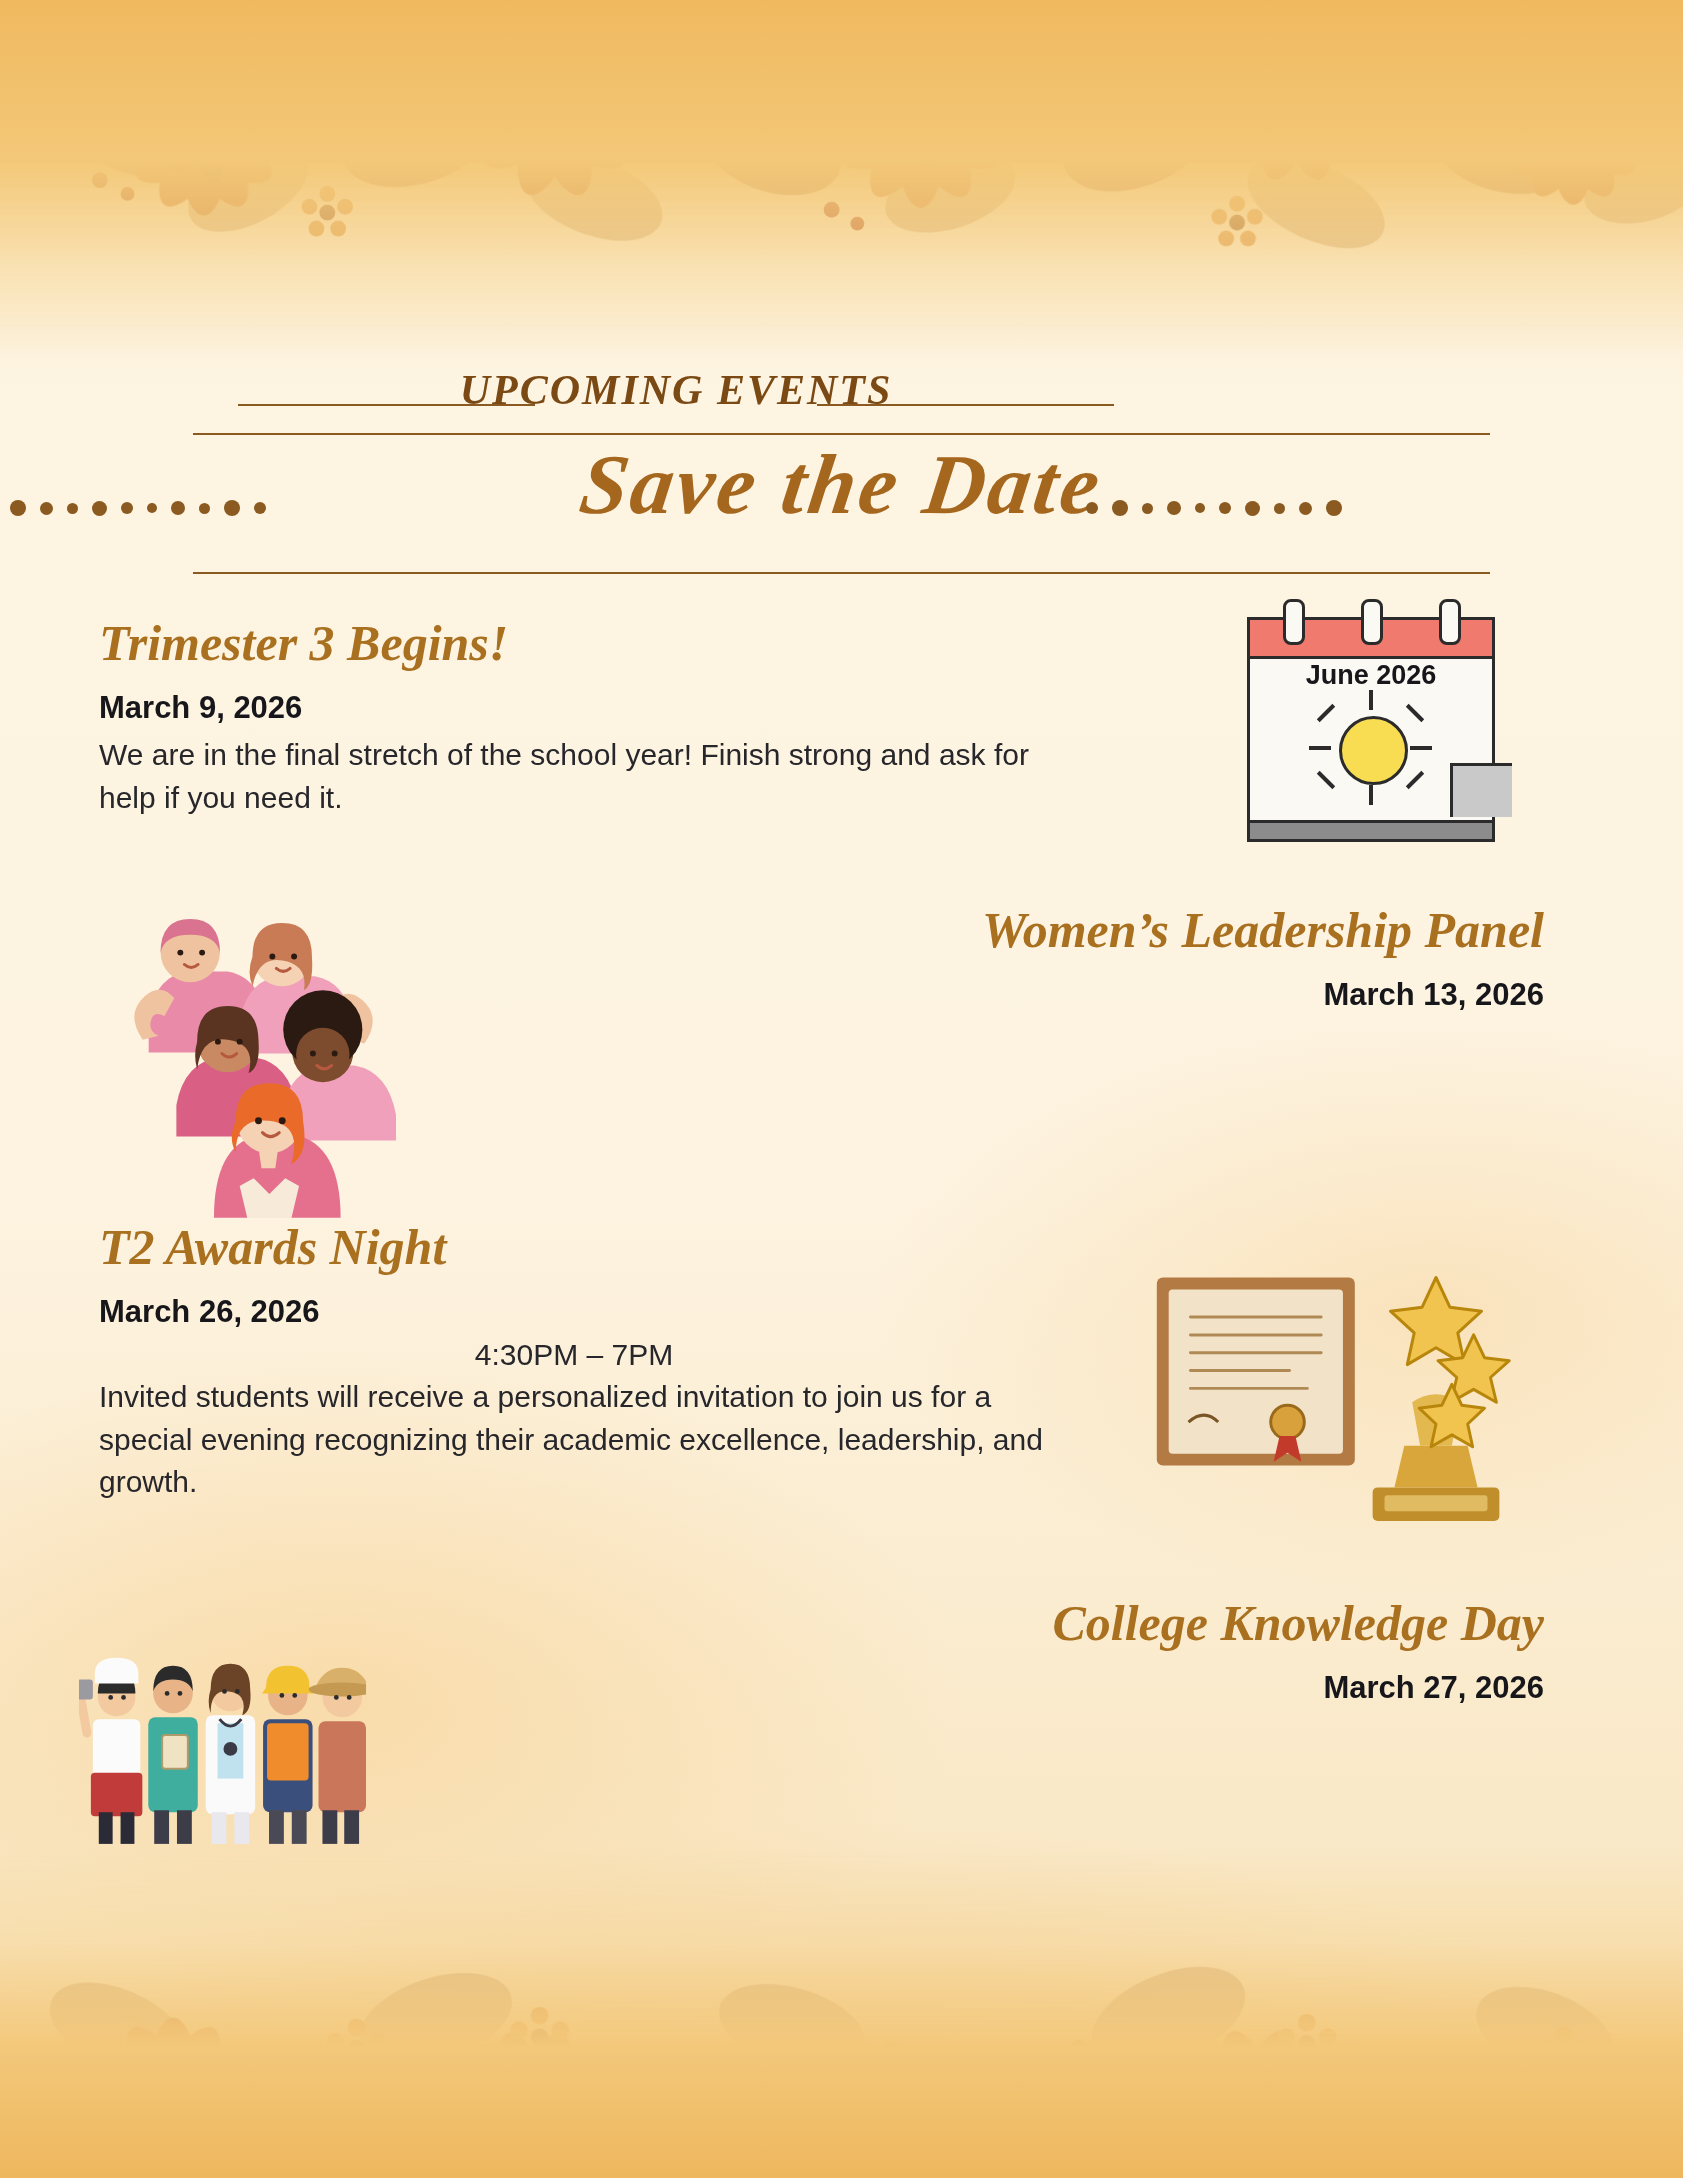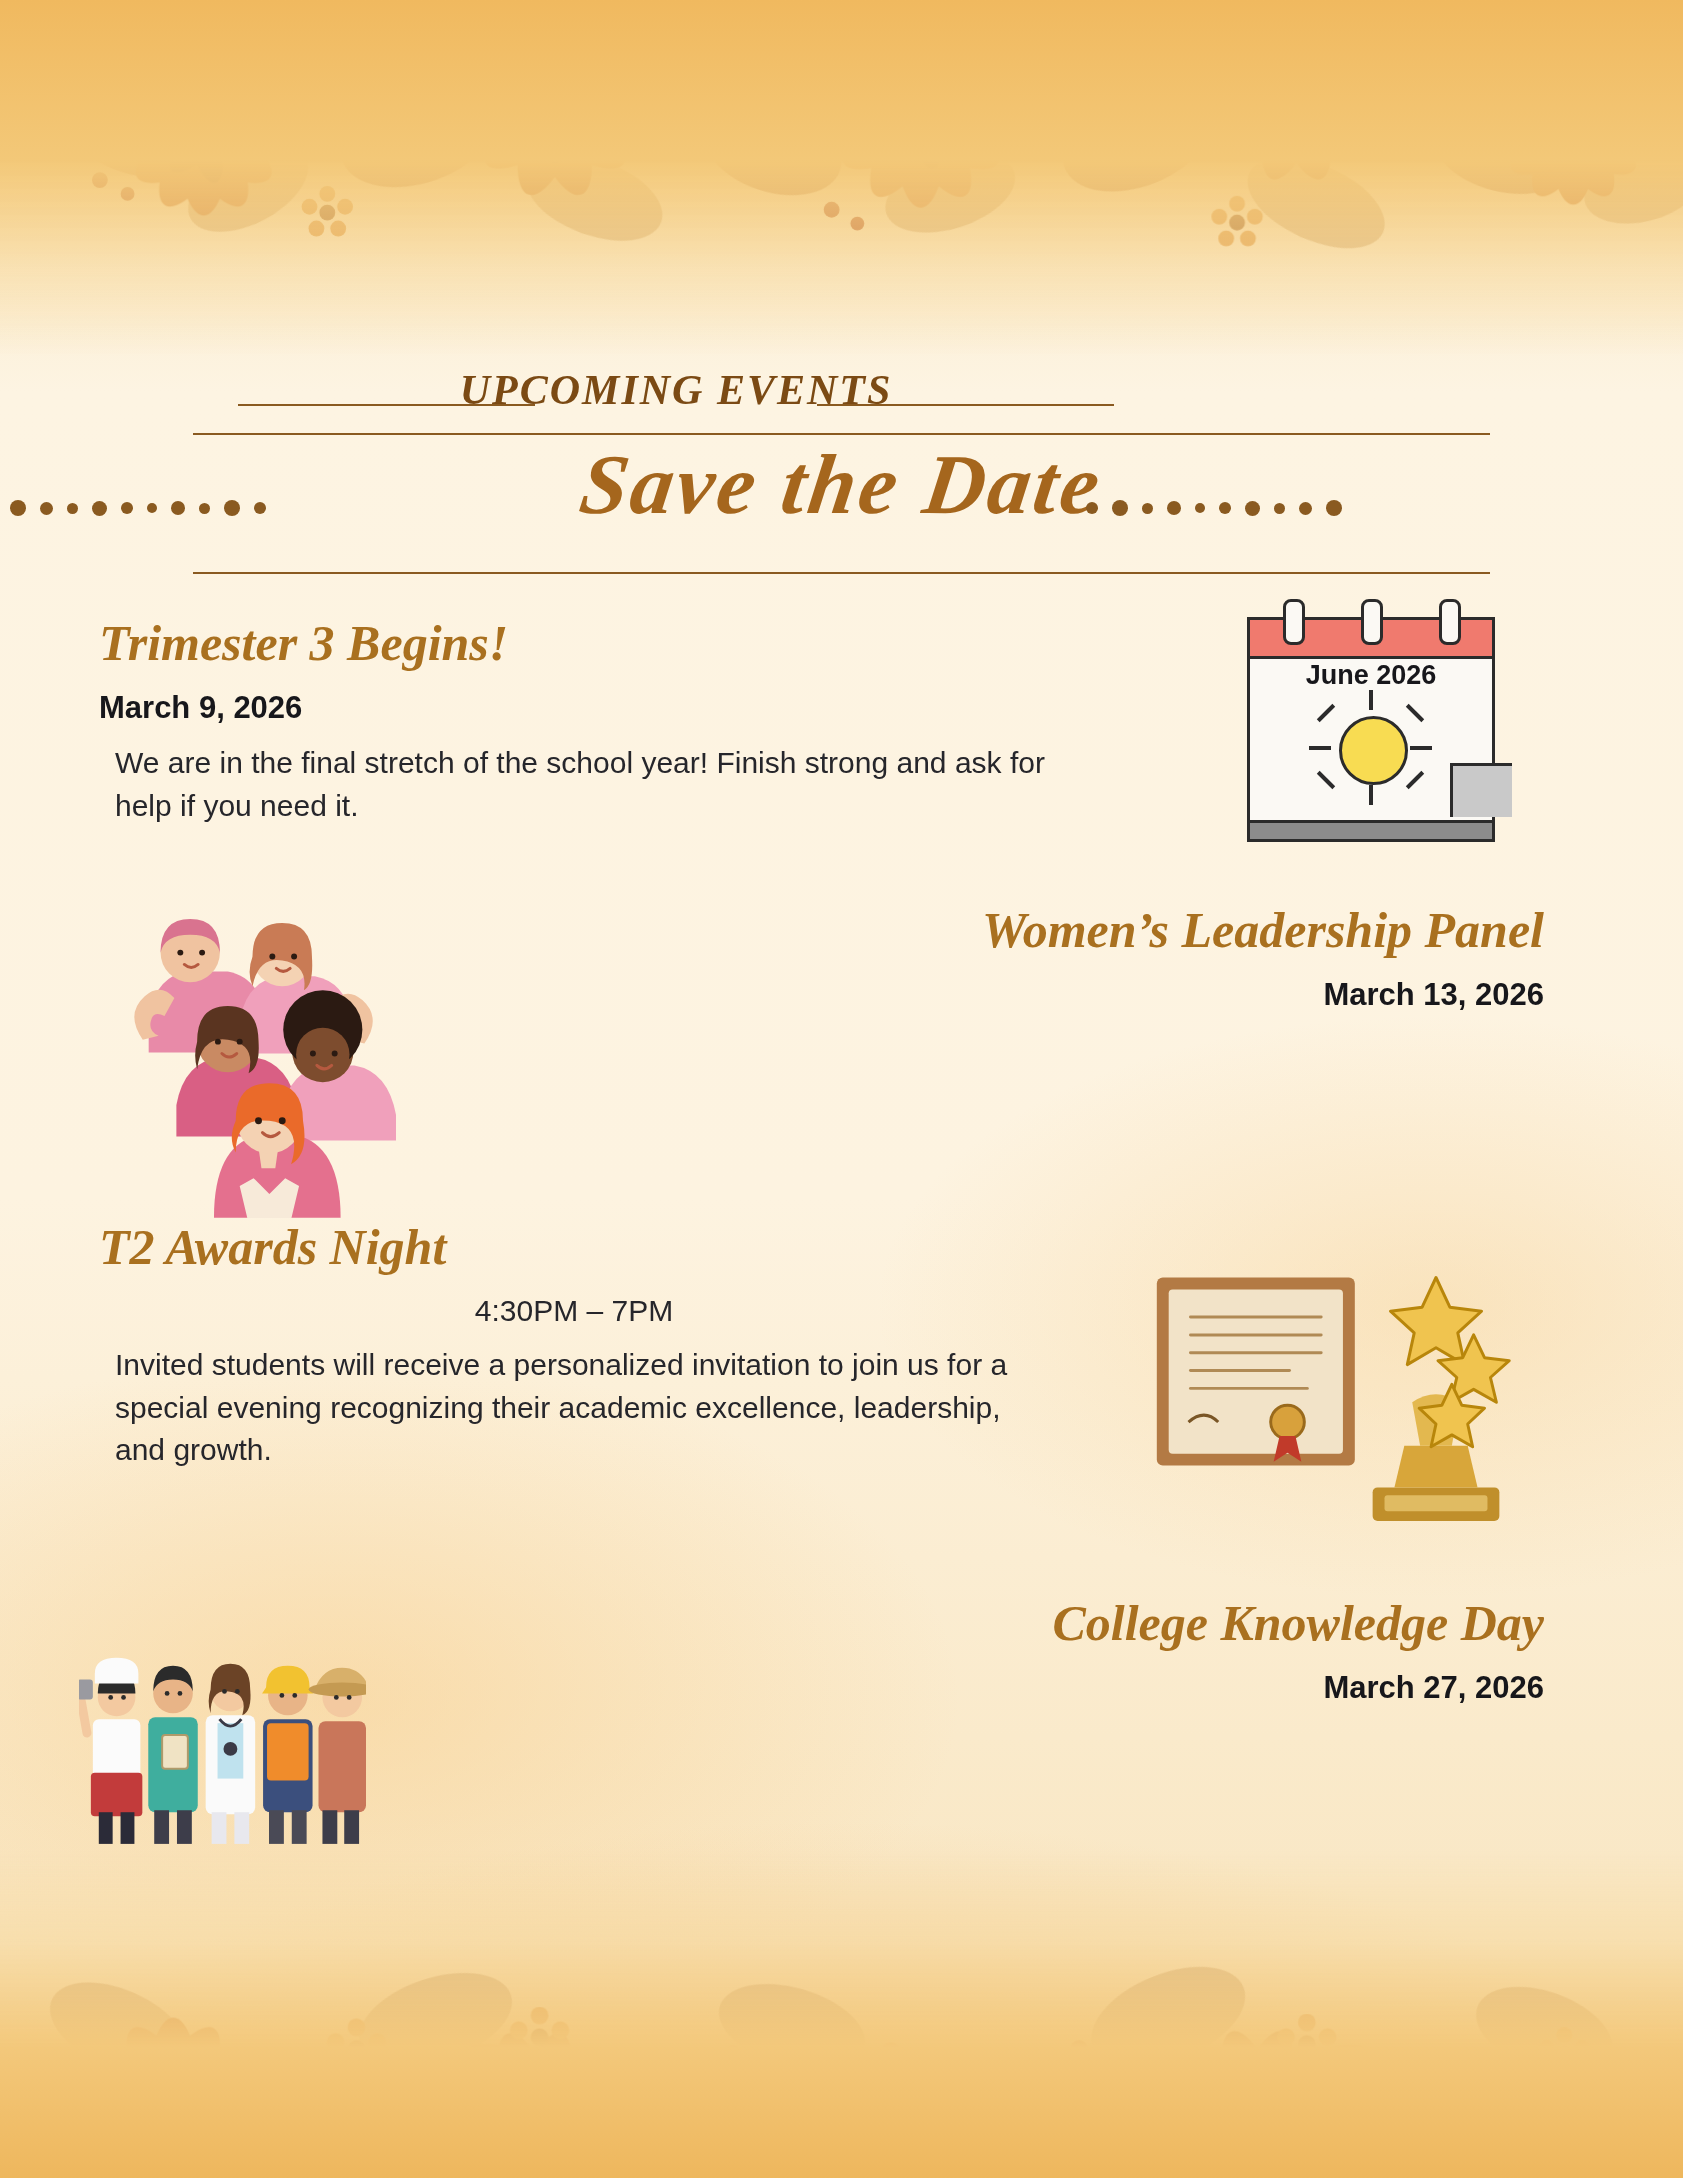--- a/index.html
+++ b/index.html
@@ -147,21 +147,21 @@
   .ev-time {
     font-size: 30px;
     color: #26262b;
     margin: 0 0 4px 0;
     text-align: center;
   }
   .ev-desc {
     font-size: 30px;
     line-height: 1.42;
     color: #26262b;
-    margin: 16px;
+    margin: 0;
   }
 
   .align-right { text-align: right; }
 
   
   .ev1 { position: absolute; top: 0; left: 99px; width: 990px; }
   .cal {
     position: absolute;
     top: -15px;
     left: 1247px;
@@ -507,20 +507,21 @@
           <path d="M159 78 q7 6 14 0"></path>
           <path d="M104 164 q7 7 15 0"></path>
           <path d="M200 176 q7 7 15 0"></path>
           <path d="M145 244 q8 8 17 0"></path>
         </g>
       </svg>
     </div>
 
     <div class="event ev3">
       <h2 class="ev-title">T2 Awards Night</h2>
+      <p class="ev-date">March 26, 2026</p>
       <p class="ev-time">4:30PM – 7PM</p>
       <p class="ev-desc">Invited students will receive a personalized invitation to join us for a special evening recognizing their academic excellence, leadership, and growth.</p>
     </div>
 
     <div class="trophy-art">
       <svg width="396" height="317" viewBox="0 0 400 320">
 
         <g>
           <rect x="18" y="60" width="200" height="190" rx="6" fill="#b37a44"></rect>
           <rect x="30" y="72" width="176" height="166" rx="4" fill="#f2e3c8"></rect>

